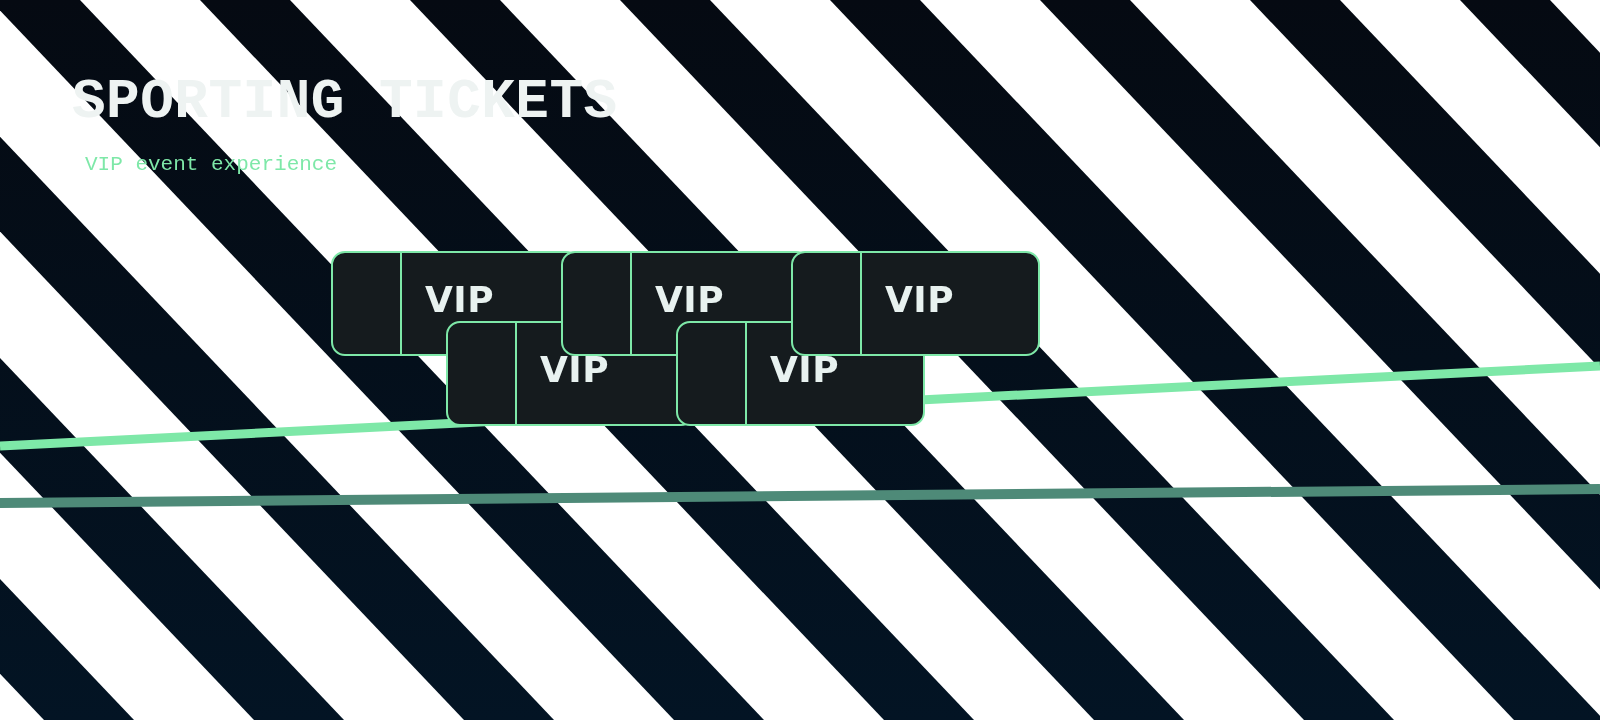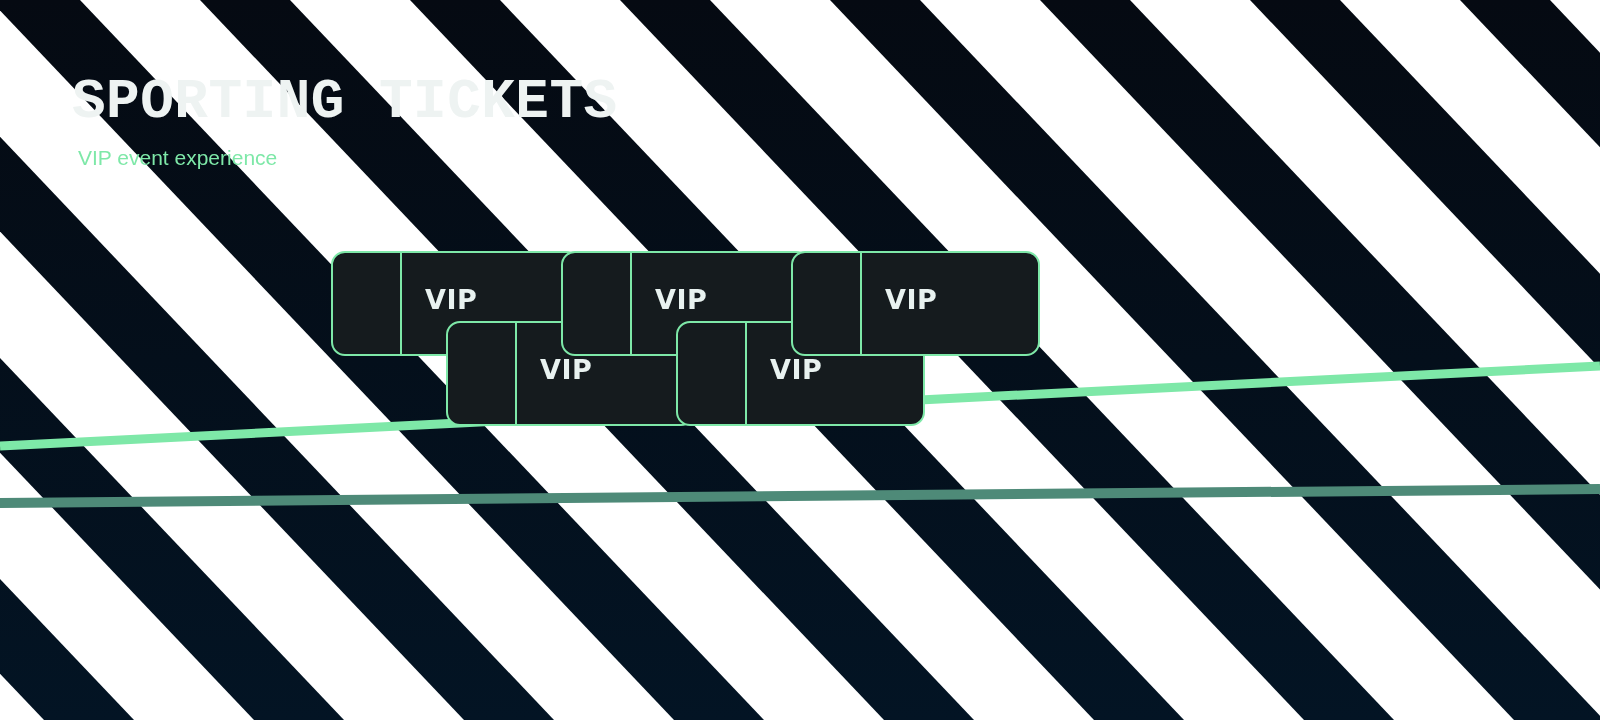--- a/index.html
+++ b/index.html
@@ -9,38 +9,38 @@
     font-family: "DejaVu Sans", sans-serif;
   }
   #bg { position: absolute; left: 0; top: 0; width: 1600px; height: 720px; z-index: 0; }
   .title {
     position: absolute; left: 72px; top: 70px; margin: 0;
     font-family: Liberation Mono, monospace; font-weight: bold;
     font-size: 56px; line-height: 64px; letter-spacing: 0.5px;
     white-space: nowrap; z-index: 3;
   }
   .subtitle {
-    position: absolute; left: 73px; top: 140px; margin: 5px;
-    font-family: Liberation Sans, sans-serif; font-weight: normal;
+    position: absolute; left: 73px; top: 140px; margin: 12px;
+    font-family: Liberation Mono, monospace; font-weight: normal;
     font-size: 21px; line-height: 26px; white-space: nowrap; z-index: 3;
   }
   .ticket {
     position: absolute; box-sizing: border-box;
     width: 249px; height: 105px;
     border: 2.5px solid; border-radius: 14px;
     overflow: hidden;
   }
   .ticket .stub {
     position: absolute; left: 0; top: 0; bottom: 0; width: 67px;
     border-right: 2.5px solid;
   }
   .ticket .label {
     position: absolute; left: 92px; top: 30px;
     font-family: "DejaVu Sans", sans-serif; font-weight: bold;
-    font-size: 27px; line-height: 34px; letter-spacing: 0.5px;
+    font-size: 36px; line-height: 34px; letter-spacing: 0.5px;
   }
 </style>
 </head>
 <body style="background: rgb(255, 255, 255);">
 
 <svg id="bg" xmlns="http://www.w3.org/2000/svg" width="1600" height="720" viewBox="0 0 1600 720">
   <defs>
     <linearGradient id="stripeGrad" x1="0" y1="0" x2="0" y2="1">
       <stop id="stripe-stop-top" offset="0" stop-color="#050a12"></stop>
       <stop id="stripe-stop-bottom" offset="1" stop-color="#031424"></stop>

